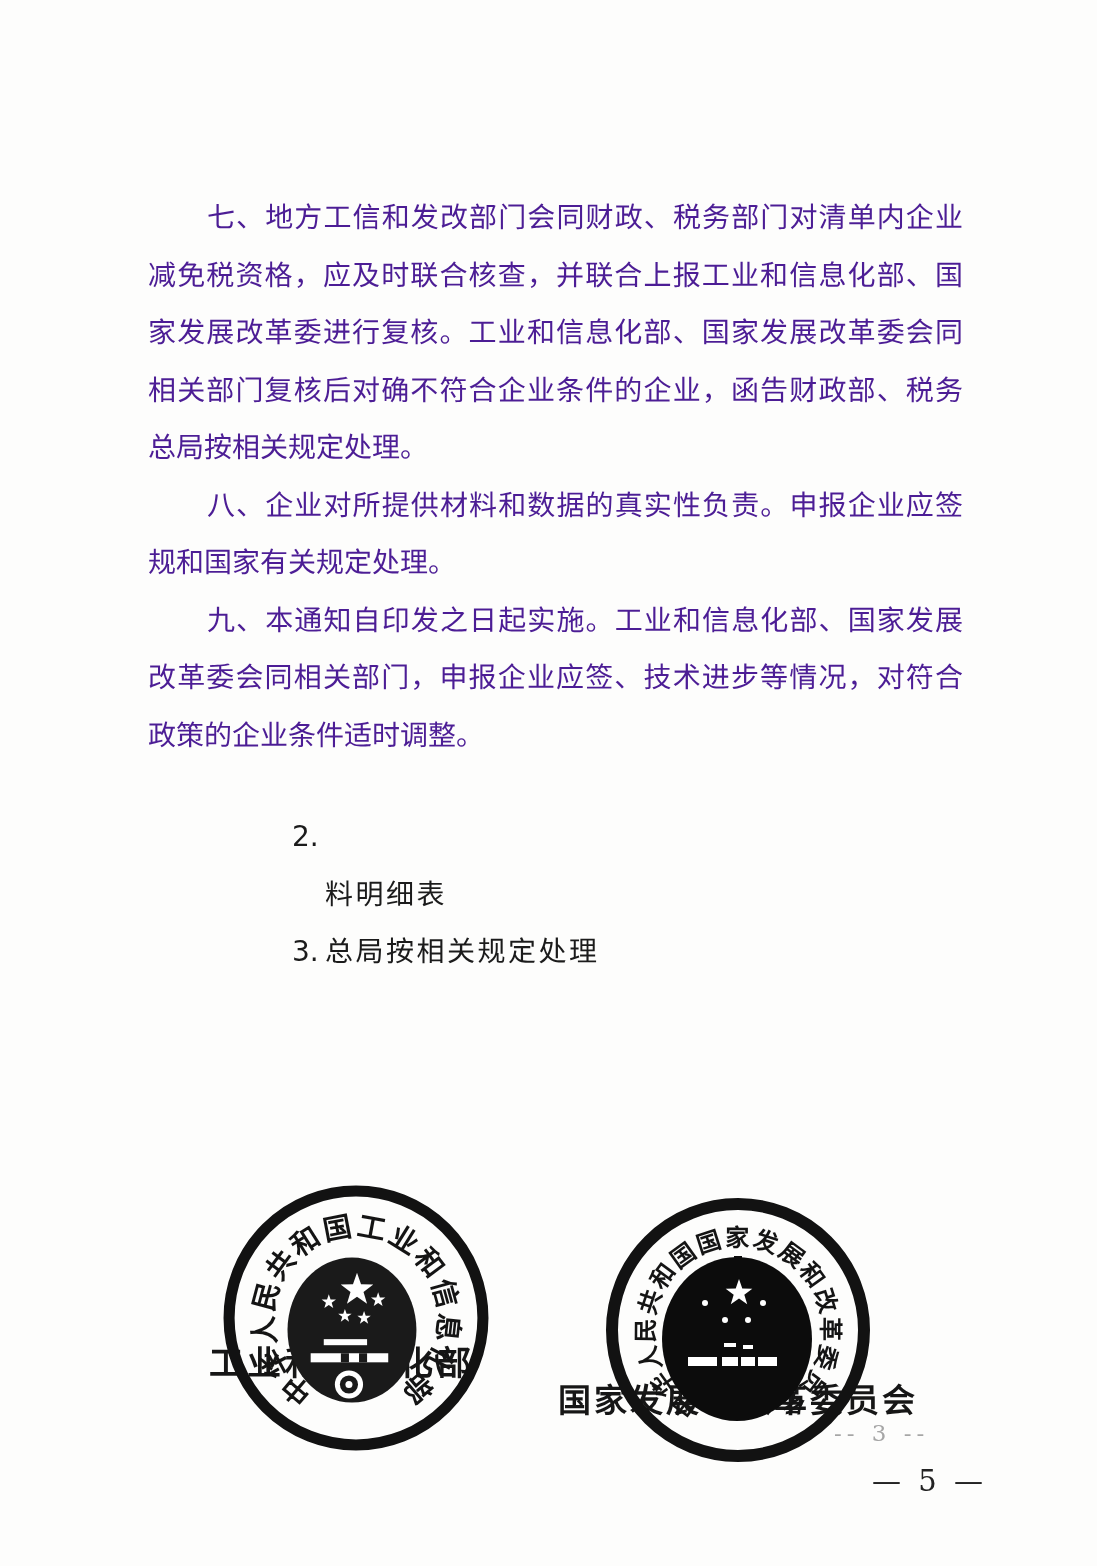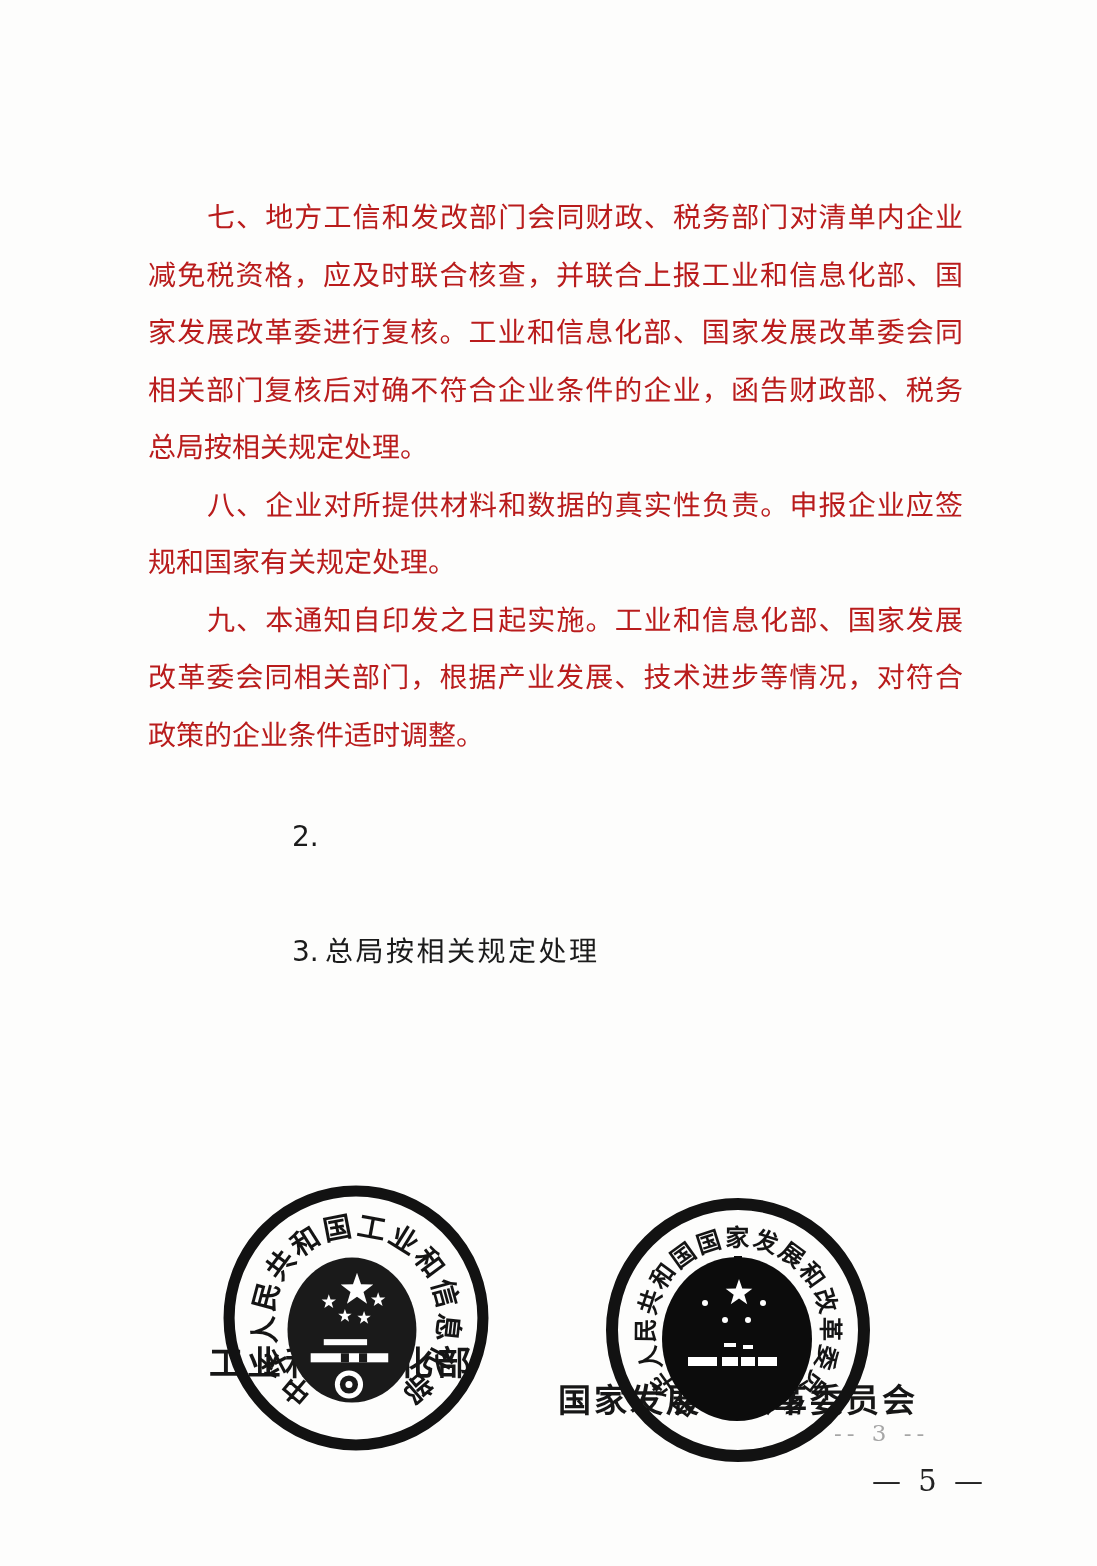--- a/index.html
+++ b/index.html
@@ -17,21 +17,21 @@
     position:absolute;
     left:148px; top:189px;
     width:815px;
   }
   .bline {
     font-size:28px;
     line-height:57.5px;
     height:57.5px;
     overflow:hidden;
     word-break:break-all;
-    color:#b91c1c;
+    color:#4c1d95;
   }
   .bline.just { text-align:justify; text-align-last:justify; }
   .bline.indent { text-indent:59px; }
 
   
   .attachments { margin-top:44px; margin-left:54px; }
   .arow {
     display:flex;
     font-size:28px;
     line-height:57.5px;
@@ -91,32 +91,33 @@
       <div class="bline">总局按相关规定处理。</div>
     </div>
 
     <div>
       <div class="bline just indent">八、企业对所提供材料和数据的真实性负责。申报企业应签</div>
       <div class="bline">规和国家有关规定处理。</div>
     </div>
 
     <div>
       <div class="bline just indent">九、本通知自印发之日起实施。工业和信息化部、国家发展</div>
-      <div class="bline just">改革委会同相关部门，根据产业发展、技术进步等情况，对符合</div>
+      <div class="bline just">改革委会同相关部门，申报企业应签、技术进步等情况，对符合</div>
       <div class="bline">政策的企业条件适时调整。</div>
     </div>
 
     <div class="attachments">
       <div class="arow">
         <span class="alabel"></span>
         <span class="anum">2.</span>
       </div>
       <div class="arow">
         <span class="alabel"></span>
         <span class="anum"></span>
+        <span class="atext">料明细表</span>
       </div>
       <div class="arow">
         <span class="alabel"></span>
         <span class="anum">3.</span>
         <span class="atext">总局按相关规定处理</span>
       </div>
     </div>
   </div>
 
   <div class="under-text ut-left">工业和信息化部</div>

